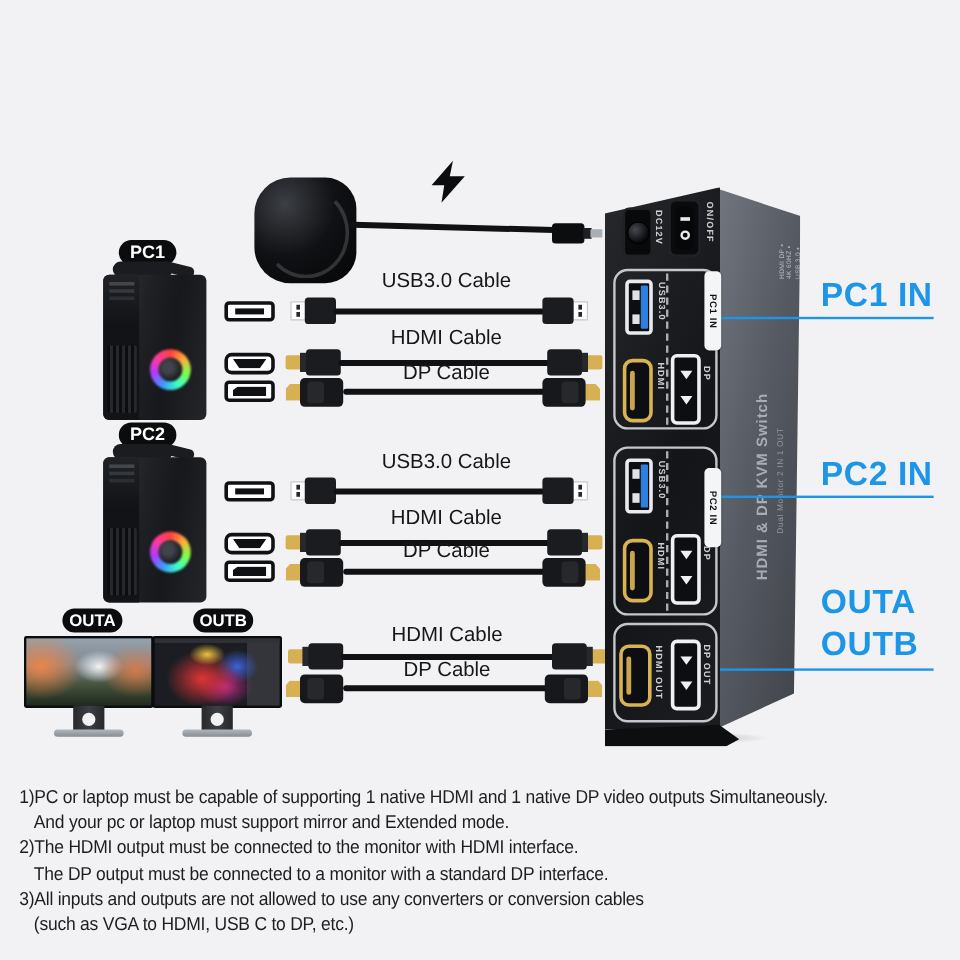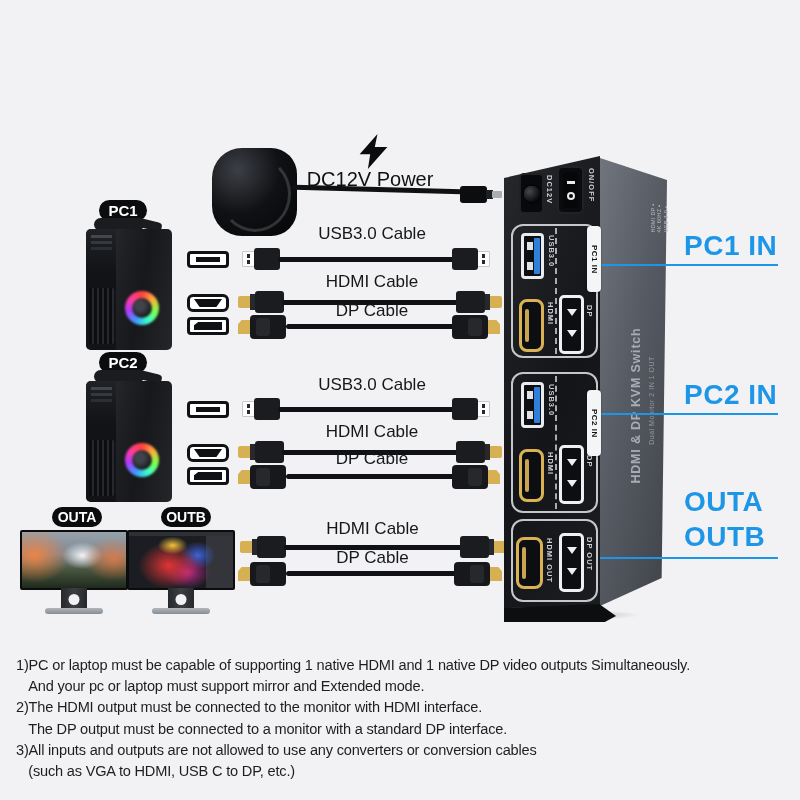--- a/index.html
+++ b/index.html
@@ -150,21 +150,20 @@
   .note { font-size:15.5px; line-height:21.2px; color:#1c1e21; transform:scaleX(.94);
         transform-origin:left center; white-space:nowrap; letter-spacing:-.2px; }
   .note.indent { padding-left:13px; }
 </style>
 </head>
 <body style="background: rgb(242, 242, 244);">
 
 <div class="stage" style="background: rgb(242, 242, 244);">
 
   <div class="bolt" style="left:357px;top:134px;width:33px;height:35px"></div>
-  <div class="power-label" style="left:295px;top:168px;width:150px">DC12V Power</div>
   <div class="adapter" style="left:212px;top:148px;width:85px;height:88px"></div>
   <div class="cable" style="left:292px;top:187px;width:172px;transform:rotate(1.5deg)"></div>
   <div class="plug" style="left:460px;top:186px">
     <div class="pbody"></div>
     <div class="pcollar"></div>
     <div class="ptip"></div>
   </div>
 
   <div class="pill" style="left:99px;top:200px;width:48px;height:21px;font-size:15px">PC1</div>
   <div class="tower" style="left:86px;top:218px">

